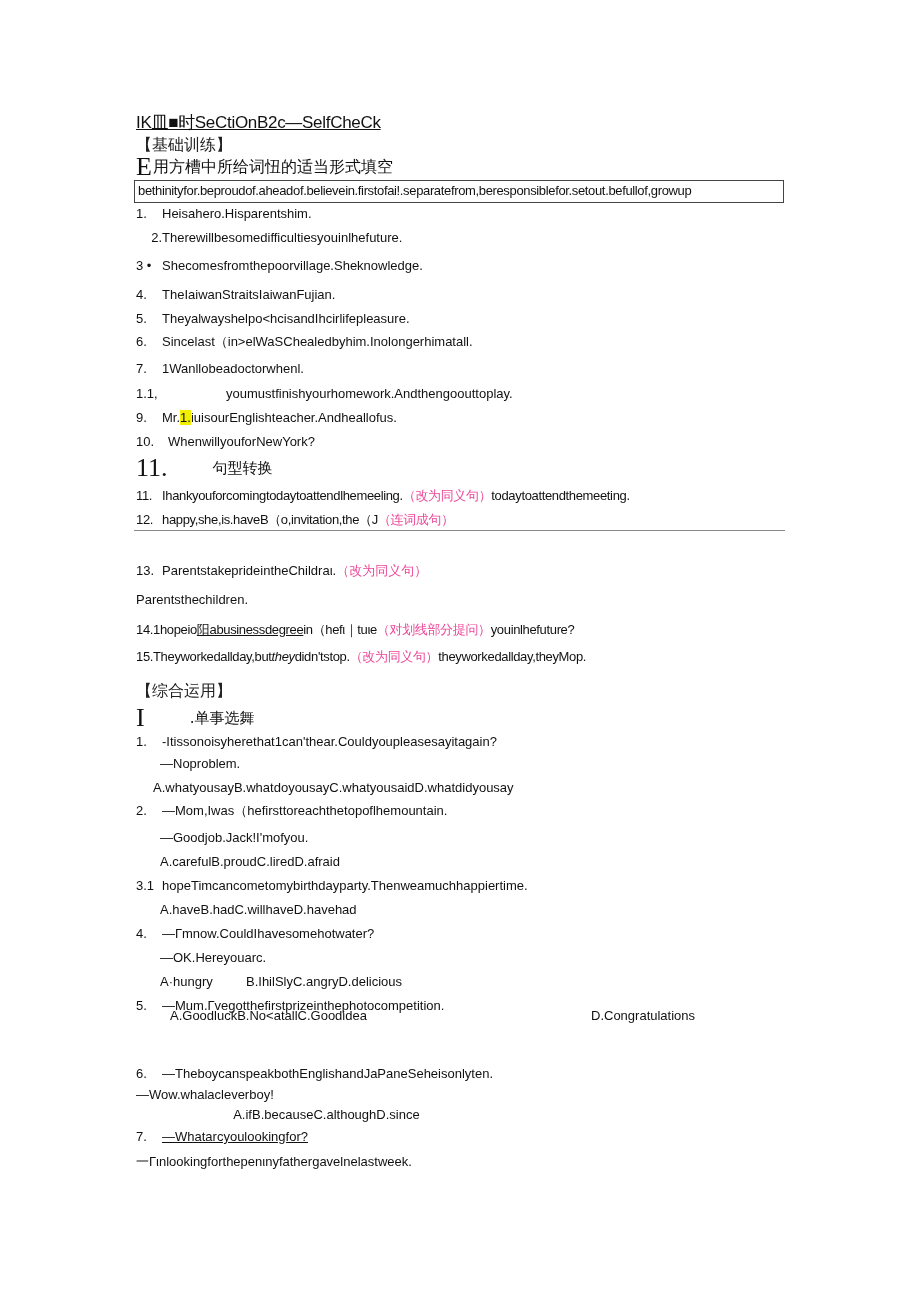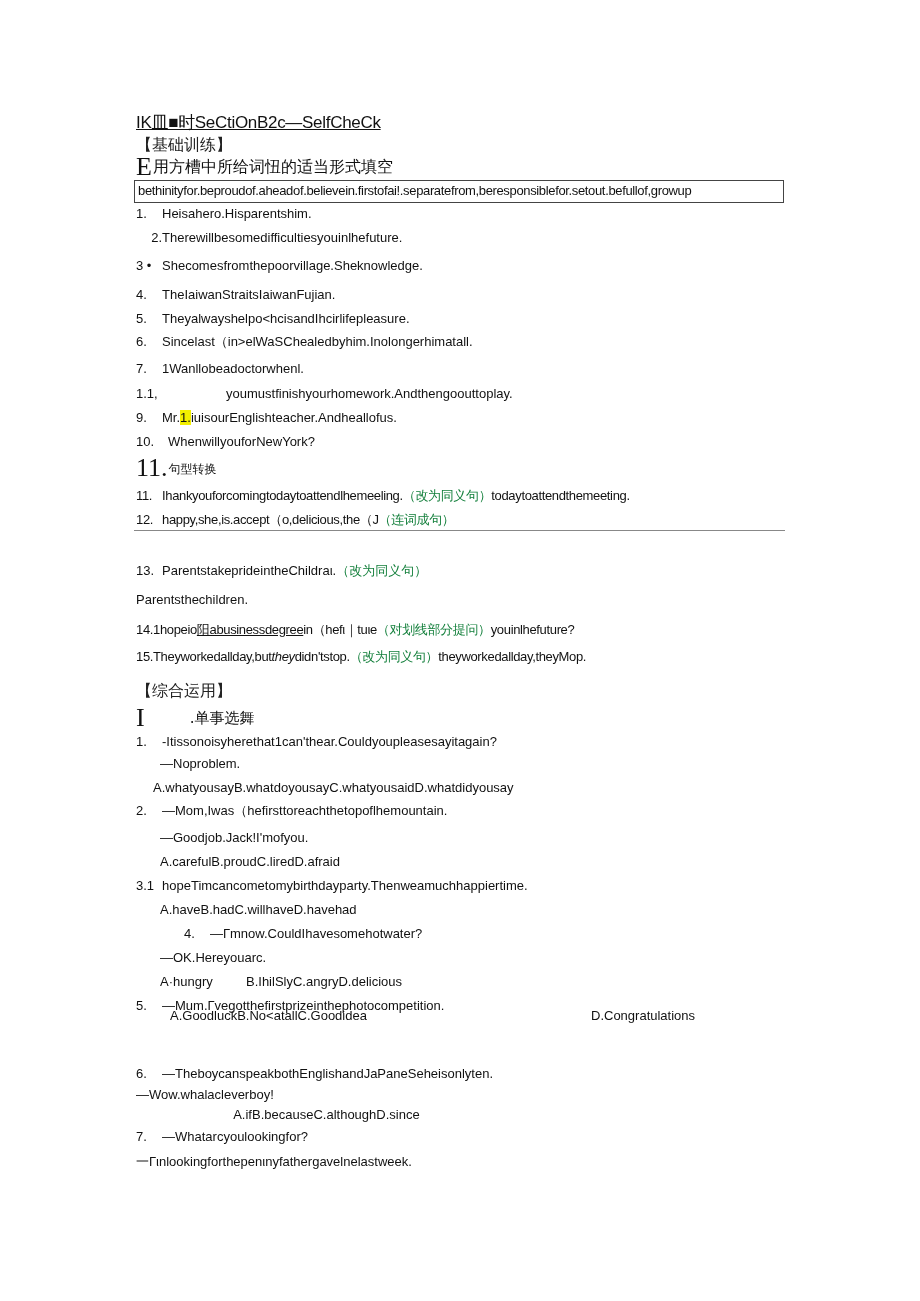--- a/index.html
+++ b/index.html
@@ -13,21 +13,21 @@
   .big { font-family:"Liberation Serif", serif; font-size:26px; vertical-align:-3px; margin-right:1px; }
   .wordbox { position:absolute; left:134px; top:180px; width:650px; height:23px; border:1px solid #444;
              box-sizing:border-box; font-size:13px; line-height:20px; padding-left:3px; white-space:nowrap;
              letter-spacing:-0.35px; }
   .num { display:inline-block; width:26px; }
   .hl { background:#f2ef00; }
   .ul { text-decoration:underline; }
   .it { font-style:italic; }
   .rule { position:absolute; left:134px; width:651px; top:530px; height:1px; background:#888; }
   .cn { font-family:"DejaVu Sans", sans-serif; }
-  .cnserif { font-family:"DejaVu Serif", serif; color:#15803d; }
+  .cnserif { font-family:"DejaVu Serif", serif; color:#ec4899; }
   .tight { letter-spacing:-0.35px; }
 </style>
 </head>
 <body>
 
 <div class="title">IK皿■时SeCtiOnB2c—SelfCheCk</div>
 <div class="sec" style="left:136px;top:135px;">【基础训练】</div>
 <div class="sub" style="left:136px;top:157px;">
   <span class="big">E</span><span class="cn">用方槽中所给词忸的适当形式填空</span>
 </div>
@@ -38,24 +38,24 @@
 <div class="ln" style="left:136px;top:258px;"><span class="num">3 •</span><span>Shecomesfromthepoorvillage.Sheknowledge.</span></div>
 <div class="ln" style="left:136px;top:287px;"><span class="num">4.</span><span>TheIaiwanStraitsIaiwanFujian.</span></div>
 <div class="ln" style="left:136px;top:311px;"><span class="num">5.</span><span>Theyalwayshelpo&lt;hcisandIhcirlifepleasure.</span></div>
 <div class="ln" style="left:136px;top:334px;"><span class="num">6.</span><span>Sincelast（in&gt;elWaSChealedbyhim.Inolongerhimatall.</span></div>
 <div class="ln" style="left:136px;top:361px;"><span class="num">7.</span><span>1Wanllobeadoctorwhenl.</span></div>
 <div class="ln" style="left:136px;top:386px;"><span class="num" style="width:90px;">1.1,</span><span>youmustfinishyourhomework.Andthengoouttoplay.</span></div>
 <div class="ln" style="left:136px;top:410px;"><span class="num">9.</span><span>Mr.</span><span class="hl">1.</span><span>iuisourEnglishteacher.Andheallofus.</span></div>
 <div class="ln" style="left:136px;top:434px;"><span class="num" style="width:32px;">10.</span><span>WhenwillyouforNewYork?</span></div>
 
 <div class="sub" style="left:136px;top:458px;">
-  <span class="big">11.</span><span class="cn" style="font-size:12px;">句型转换</span>
+  <span class="big">11.</span><span class="cn" style="font-size:15px;margin-left:44px;">句型转换</span>
 </div>
 <div class="ln tight" style="left:136px;top:488px;"><span class="num">11.</span><span>Ihankyouforcomingtodaytoattendlhemeeling.</span><span class="cnserif">（改为同义句）</span><span>todaytoattendthemeeting.</span></div>
-<div class="ln tight" style="left:136px;top:512px;"><span class="num">12.</span><span>happy,she,is.accept（o,delicious,the（J</span><span class="cnserif">（连词成句）</span></div>
+<div class="ln tight" style="left:136px;top:512px;"><span class="num">12.</span><span>happy,she,is.haveB（o,invitation,the（J</span><span class="cnserif">（连词成句）</span></div>
 <div class="rule"></div>
 
 <div class="ln" style="left:136px;top:563px;"><span class="num">13.</span><span>ParentstakeprideintheChildraι.</span><span class="cnserif">（改为同义句）</span></div>
 <div class="ln" style="left:136px;top:592px;"><span>Parentsthechildren.</span></div>
 <div class="ln tight" style="left:136px;top:622px;"><span>14.</span><span>1hopeio</span><span class="ul">阳abusinessdegree</span><span>in（hefι｜tuιe</span><span class="cnserif">（对划线部分提问）</span><span>youinlhefuture?</span></div>
 <div class="ln tight" style="left:136px;top:649px;"><span>15.</span><span>Theyworkedallday,but</span><span class="it">they</span><span>didn'tstop.</span><span class="cnserif">（改为同义句）</span><span>theyworkedallday,theyMop.</span></div>
 
 <div class="sec" style="left:136px;top:681px;">【综合运用】</div>
 <div class="sub" style="left:136px;top:708px;">
   <span class="big">I</span><span class="cn" style="font-size:15px;margin-left:44px;">.单事选舞</span>
@@ -65,25 +65,25 @@
 <div class="ln" style="left:160px;top:756px;">—Noproblem.</div>
 <div class="ln" style="left:153px;top:780px;">A.whatyousayB.whatdoyousayC.whatyousaidD.whatdidyousay</div>
 
 <div class="ln" style="left:136px;top:803px;"><span class="num">2.</span><span>—Mom,Iwas（hefirsttoreachthetopoflhemountain.</span></div>
 <div class="ln" style="left:160px;top:830px;">—Goodjob.Jack!I'mofyou.</div>
 <div class="ln" style="left:160px;top:854px;">A.carefulB.proudC.liredD.afraid</div>
 
 <div class="ln" style="left:136px;top:878px;"><span class="num">3.1</span><span>hopeTimcancometomybirthdayparty.Thenweamuchhappiertime.</span></div>
 <div class="ln" style="left:160px;top:902px;">A.haveB.hadC.willhaveD.havehad</div>
 
-<div class="ln" style="left:136px;top:926px;margin-left:48px;"><span class="num">4.</span><span>—Гmnow.CouldIhavesomehotwater?</span></div>
+<div class="ln" style="left:136px;top:926px;"><span class="num">4.</span><span>—Гmnow.CouldIhavesomehotwater?</span></div>
 <div class="ln" style="left:160px;top:950px;">—OK.Hereyouarc.</div>
 <div class="ln" style="left:160px;top:974px;"><span style="display:inline-block;width:86px;">A·hungry</span><span>B.IhilSlyC.angryD.delicious</span></div>
 
 <div class="ln" style="left:136px;top:998px;"><span class="num">5.</span><span>—Mum.Гvegotthefirstprizeinthephotocompetition.</span></div>
 <div class="ln" style="left:170px;top:1008px;"><span style="display:inline-block;width:421px;">A.GoodluckB.No&lt;atallC.Goodidea</span><span>D.Congratulations</span></div>
 
 <div class="ln" style="left:136px;top:1066px;"><span class="num">6.</span><span>—TheboycanspeakbothEnglishandJaPaneSeheisonlyten.</span></div>
 <div class="ln" style="left:136px;top:1087px;">—Wow.whalacleverboy!</div>
 <div class="ln" style="left:125px;top:1107px;text-align:right;"><span style="display:inline-block;width:127px;">A.if</span><span>B.becauseC.althoughD.since</span></div>
 
-<div class="ln" style="left:136px;top:1129px;"><span class="num">7.</span><span>—Whatarcyoulookingfor?</span></div>
+<div class="ln" style="left:136px;top:1129px;text-decoration:underline;"><span class="num">7.</span><span>—Whatarcyoulookingfor?</span></div>
 <div class="ln" style="left:136px;top:1154px;">一Гιnlookingforthepenιnyfathergavelnelastweek.</div>
 
 </body></html>

